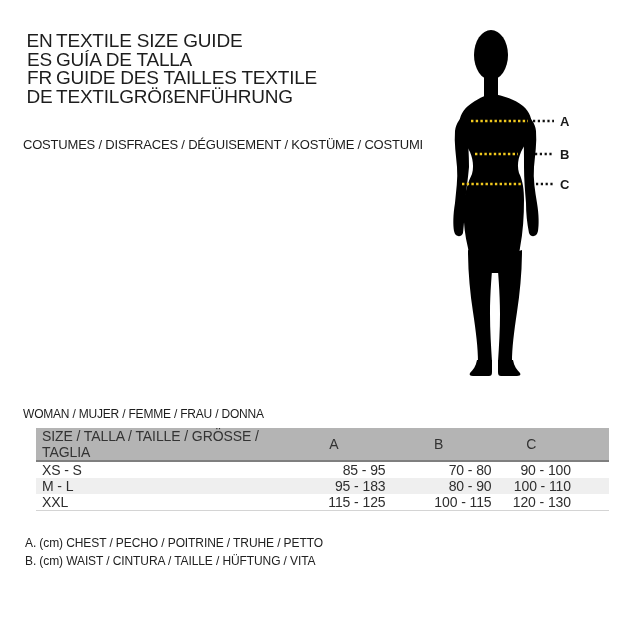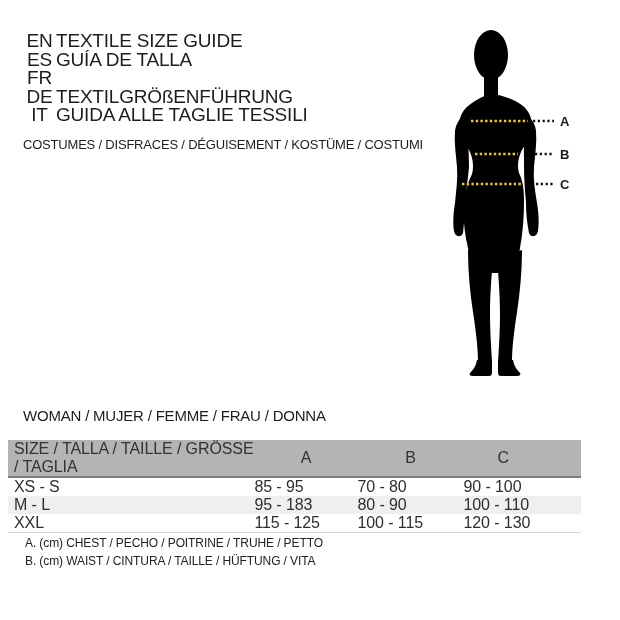--- a/index.html
+++ b/index.html
@@ -16,32 +16,32 @@
   .lang-code{width:33px;flex:0 0 33px;}
 
   
   .category{position:absolute;left:23px;top:137px;font-size:13px;font-weight:normal;letter-spacing:-0.2px;}
 
   
   .figure-wrap{position:absolute;left:440px;top:20px;width:180px;height:380px;}
   .figure-wrap svg{display:block;}
 
   
-  .audience{position:absolute;left:23px;top:407px;font-size:15px;letter-spacing:-0.2px;}
+  .audience{position:absolute;left:23px;top:407px;font-size:12px;letter-spacing:-0.2px;}
 
   
   .size-table{
-    position:absolute;left:8px;top:428px;width:573px;
-    border-collapse:collapse;font-size:16px;color:#2e2e2e;letter-spacing:-0.1px;margin-top:12px;
+    position:absolute;left:36px;top:428px;width:573px;
+    border-collapse:collapse;font-size:14px;color:#2e2e2e;letter-spacing:-0.1px;
   }
   .size-table th{
     background:#b4b4b4;font-weight:normal;color:#333;
     height:17px;padding:0;text-align:center;border-bottom:2px solid #7f7f7f;
   }
-  .size-table td{height:15px;padding:0;text-align:left;}
+  .size-table td{height:15px;padding:0;text-align:right;}
   .size-table th:first-child,.size-table td:first-child{text-align:left;padding-left:6px;}
   .size-table th:last-child,.size-table td:last-child{padding-right:38px;}
   .size-table tbody tr:nth-child(even){background:#efefef;}
   .size-table tbody tr:last-child{border-bottom:1px solid #d4d4d4;}
 
   
   .footnotes{position:absolute;left:25px;top:535px;font-size:12px;line-height:17.6px;letter-spacing:-0.1px;color:#222;}
 </style>
 </head>
 <body>
@@ -52,28 +52,25 @@
     <div class="lang-row">
       <span class="lang-code">EN</span>
       <span class="lang-label">TEXTILE SIZE GUIDE</span>
     </div>
     <div class="lang-row">
       <span class="lang-code">ES</span>
       <span class="lang-label">GUÍA DE TALLA</span>
     </div>
     <div class="lang-row">
       <span class="lang-code">FR</span>
+      <span class="lang-label">GUIDE DES TAILLES TEXTILE</span>
     </div>
     <div class="lang-row">
       <span class="lang-code">DE</span>
       <span class="lang-label">TEXTILGRÖßENFÜHRUNG</span>
-    </div>
-    <div class="lang-row">
-      <span class="lang-code">IT</span>
-      <span class="lang-label">GUIDA ALLE TAGLIE TESSILI</span>
     </div>
   </div>
 
   <div class="category">COSTUMES / DISFRACES / DÉGUISEMENT / KOSTÜME / COSTUMI</div>
 
   <div class="figure-wrap">
     <svg width="180" height="380" viewBox="0 0 180 380">
       <g fill="#000">
 
         <ellipse cx="51" cy="35" rx="17" ry="25"></ellipse>

